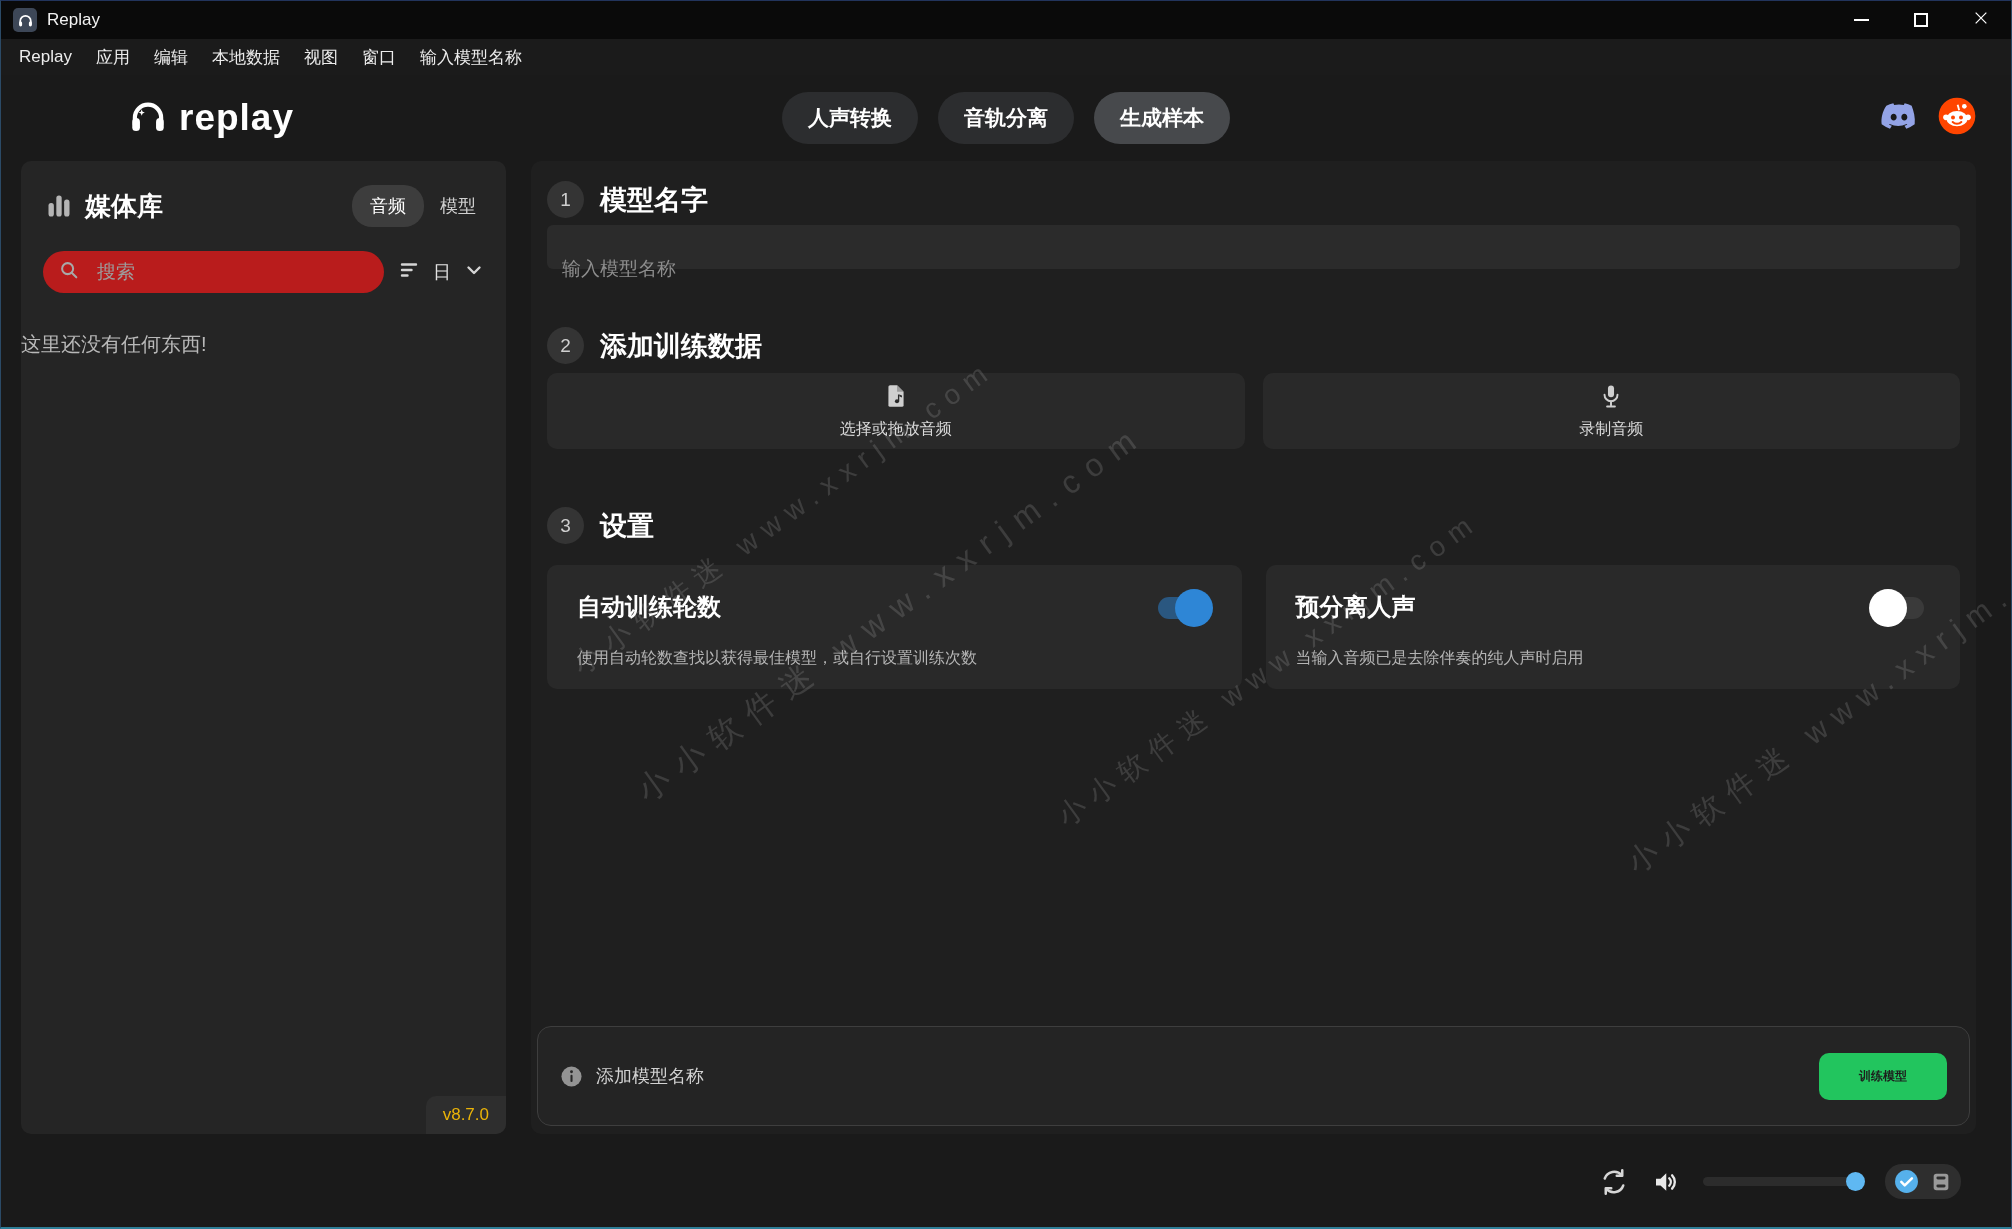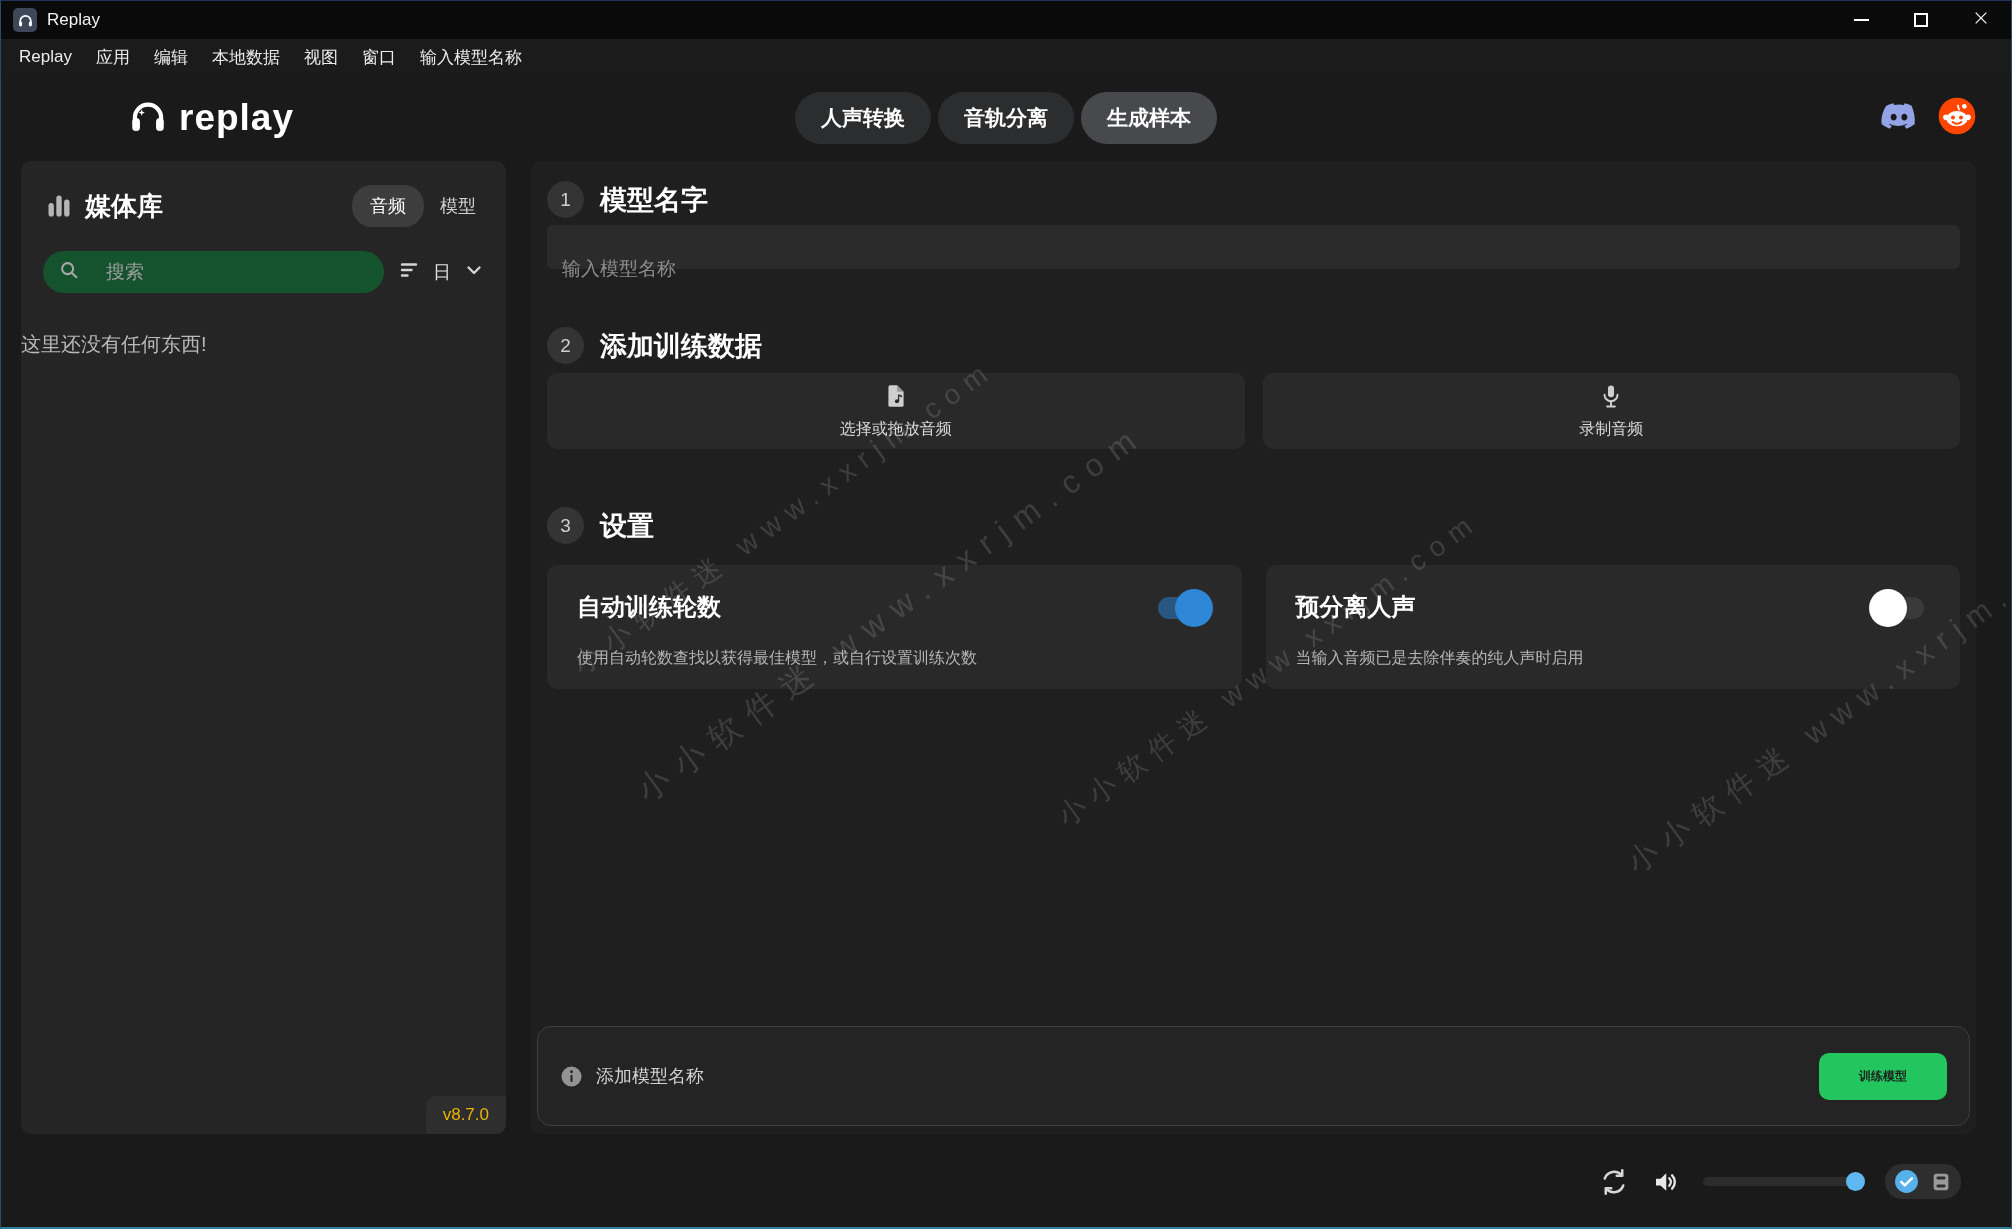--- a/index.html
+++ b/index.html
@@ -23,36 +23,36 @@
 
   
   .menubar { position:absolute; top:38px; left:0; right:0; height:36px; background:#1b1b1b; display:flex; align-items:center; padding-left:6px; }
   .menu-item { color:#ececec; font-size:17px; padding:0 12px; cursor:default; }
 
   
   .header { position:absolute; top:74px; left:0; right:0; height:86px; }
   .logo { position:absolute; left:126px; top:50%; transform:translateY(-50%); display:flex; align-items:center; gap:10px; }
   .logo svg { width:42px; height:42px; }
   .logo-text { color:#fff; font-size:37px; font-weight:bold; letter-spacing:1px; }
-  .tabs { position:absolute; left:50%; top:50%; transform:translate(-50%,-50%); display:flex; gap:7px; }
+  .tabs { position:absolute; left:50%; top:50%; transform:translate(-50%,-50%); display:flex; gap:20px; }
   .tab { height:52px; padding:0 26px; border-radius:26px; background:#2c2d2f; color:#fff; font-size:21px; font-weight:600; display:flex; align-items:center; border:none; cursor:pointer; font-family:inherit; }
   .tab.active { background:#47494c; }
   .header-icons { position:absolute; right:34px; top:50%; transform:translateY(-50%); display:flex; align-items:center; gap:18px; }
   .header-icons svg { width:40px; height:40px; cursor:pointer; }
 
   
   .sidebar { position:absolute; left:20px; top:160px; width:485px; height:973px; background:#252525; border-radius:10px; }
   .sidebar-head { display:flex; align-items:center; padding:24px 20px 0 24px; }
   .bars-icon svg { width:28px; height:28px; display:block; }
   .sidebar-title { color:#fff; font-size:26px; font-weight:bold; margin-left:12px; }
   .filter { margin-left:auto; display:flex; align-items:center; gap:6px; }
   .filter-pill { background:#3d3d3d; color:#fff; border-radius:20px; padding:9px 18px; font-size:18px; cursor:pointer; }
   .filter-item { color:#cfcfcf; padding:9px 10px; font-size:18px; cursor:pointer; }
   .search-row { display:flex; align-items:center; margin:24px 16px 0 22px; gap:10px; }
-  .search-box { flex:1; height:42px; background:#14532d; border-radius:21px; display:flex; align-items:center; padding:0 15px; gap:26px; }
+  .search-box { flex:1; height:42px; background:#b91c1c; border-radius:21px; display:flex; align-items:center; padding:0 15px; gap:17px; }
   .search-box svg { width:22px; height:22px; flex:none; }
   .search-box input { flex:1; background:transparent; border:none; outline:none; color:#e5e5e5; font-size:19px; font-family:inherit; }
   .search-box input::placeholder { color:#9d9d9d; }
   .sort { display:flex; align-items:center; gap:11px; padding:0 4px; cursor:pointer; }
   .sort svg { width:24px; height:24px; }
   .sort-label { color:#e2e2e2; font-size:18px; }
   .empty { text-align:left; margin-top:38px; color:#b9b9b9; font-size:20px; }
   .version { position:absolute; right:0; bottom:0; background:#2e2e2e; color:#eab308; font-size:17px; padding:9px 17px; border-radius:10px 0 10px 0; }
 
   

